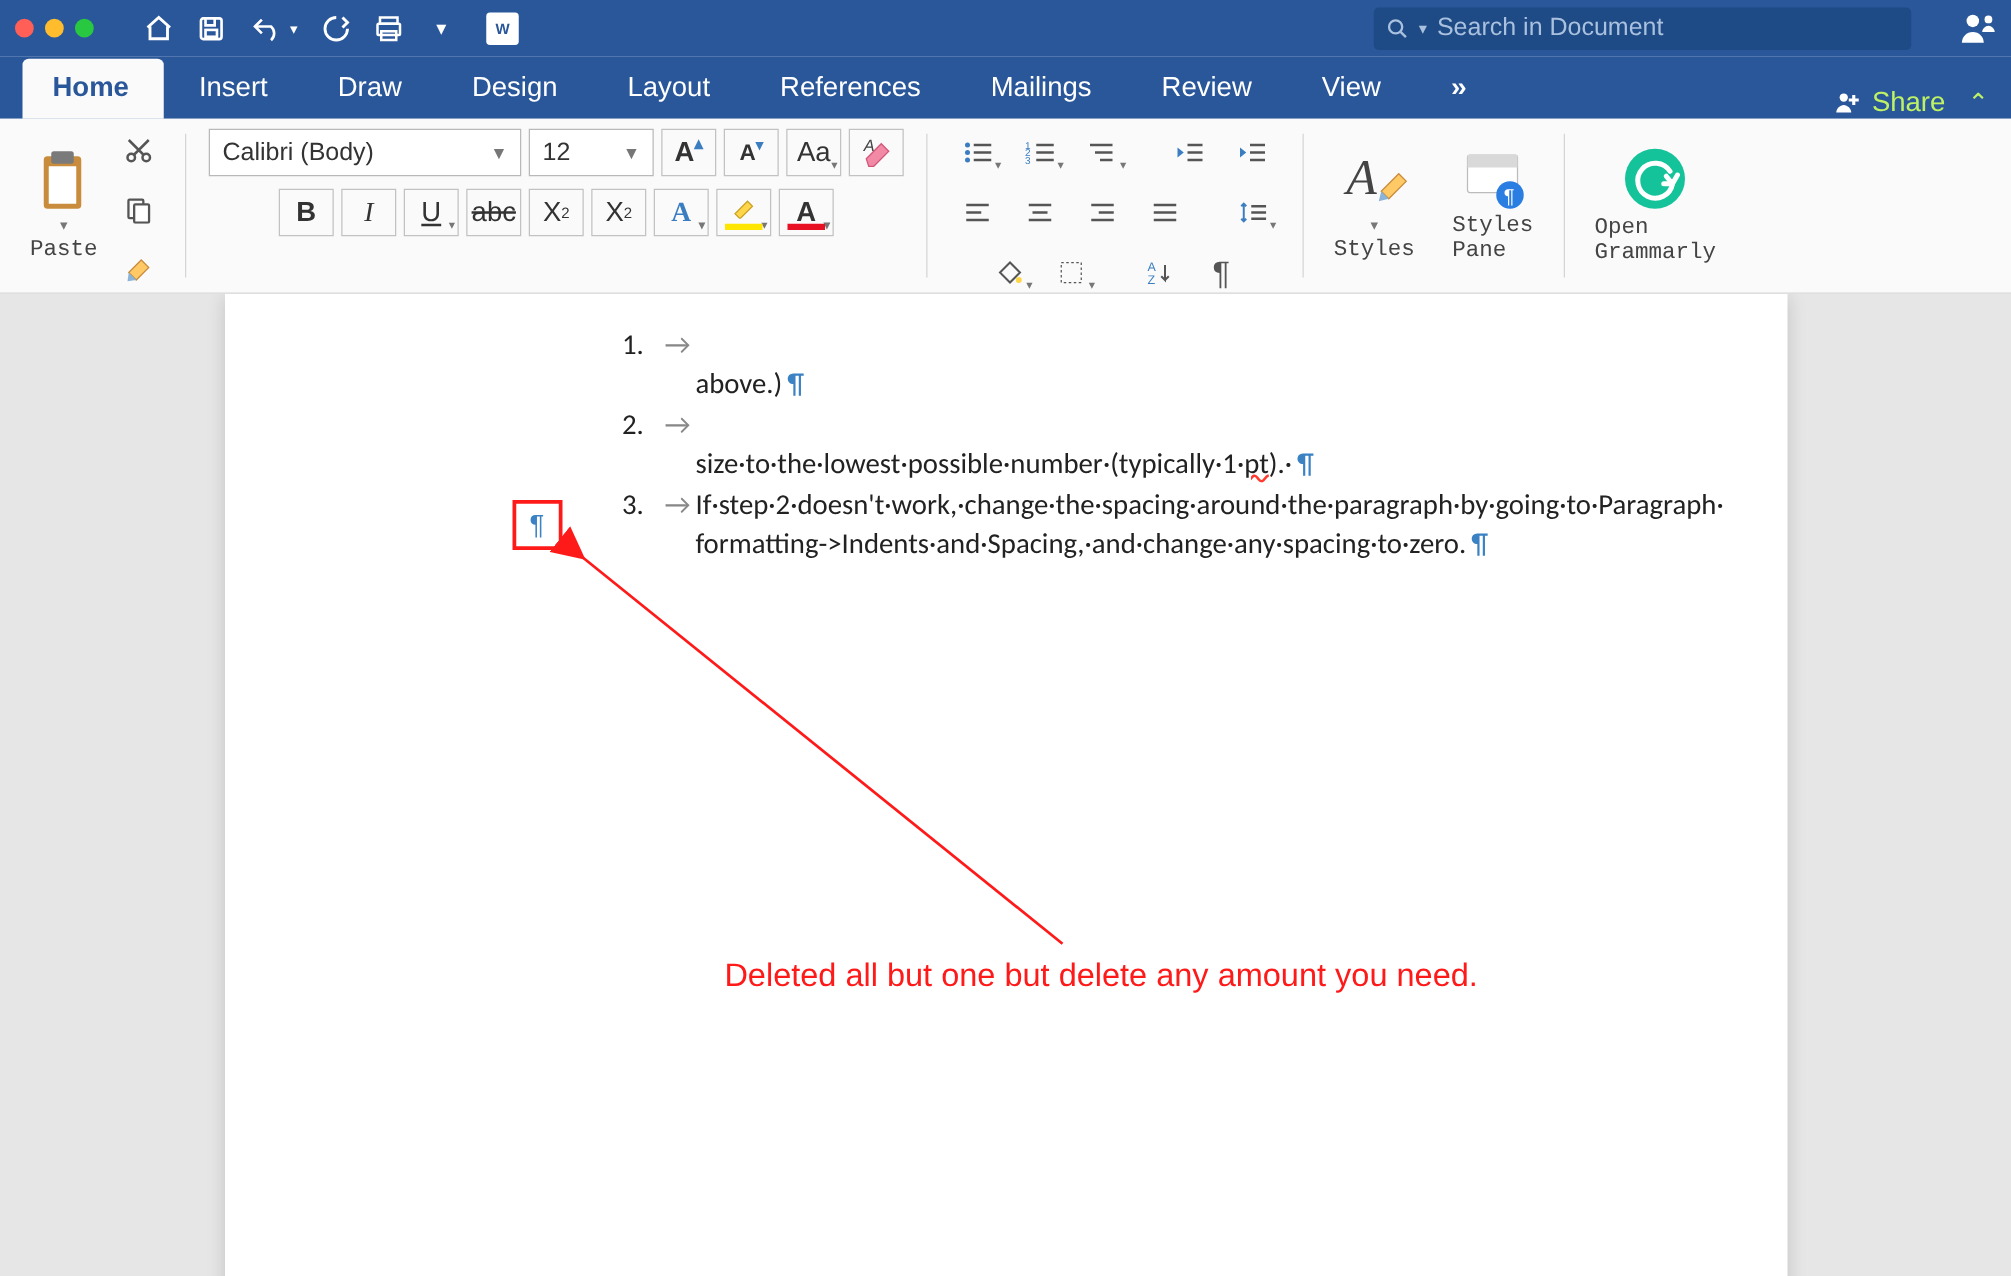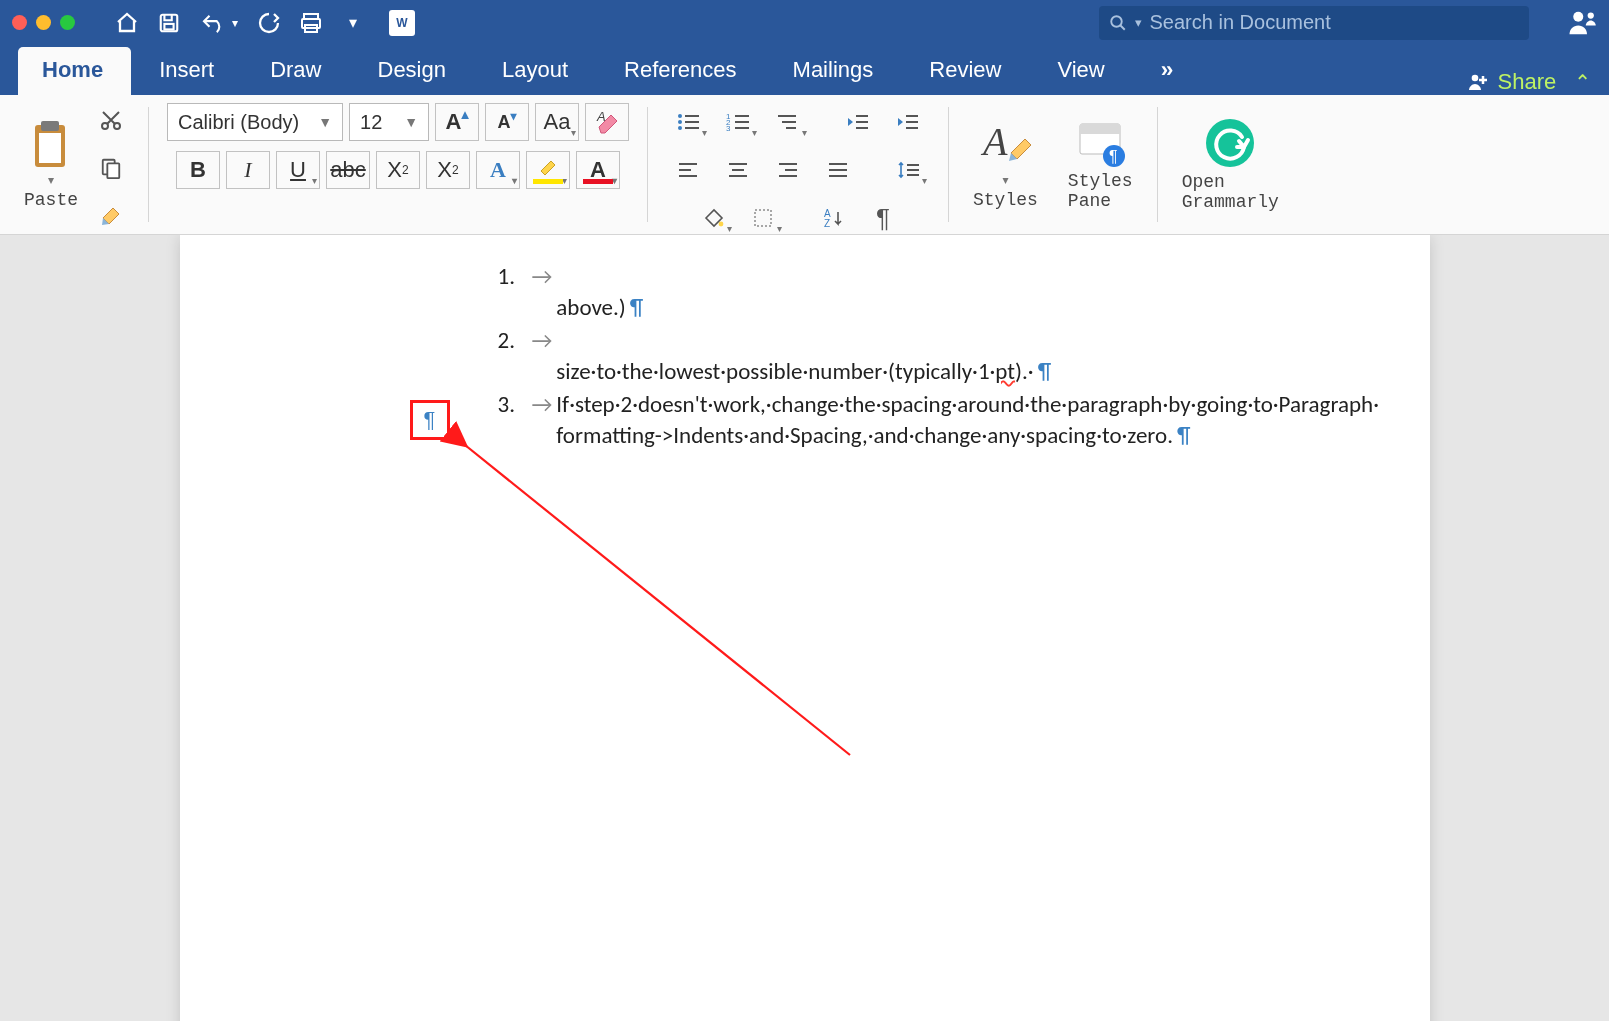--- a/index.html
+++ b/index.html
@@ -172,25 +172,25 @@
             <path d="M4 14 14 4l6 6-10 10z" fill="#ffca66" stroke="#c88c3c"></path>
             <path d="m4 14 6 6-7 1z" fill="#8ab4d8"></path>
           </svg>
       </div>
     </div>
   </div>
   <div class="vline"></div>
 
   <div class="group" style="gap:10px;">
     <div class="row">
-      <div class="combo" style="width:176px;">
+      <div class="combo" style="width:250px;">
         <span>Calibri (Body)</span>
           <span class="caret">▼</span>
       </div>
-      <div class="combo" style="width:80px;">
+      <div class="combo" style="width:100px;">
         <span>12</span>
           <span class="caret">▼</span>
       </div>
       <div class="iconbtn box" style="font-weight:600;">A<span style="color:#3a7ec1;font-size:14px;position:relative;top:-8px;">▴</span></div>
       <div class="iconbtn box" style="font-weight:600;font-size:18px;">A<span style="color:#3a7ec1;font-size:12px;position:relative;top:-6px;">▾</span></div>
       <div class="iconbtn box">Aa<span class="caret">▾</span></div>
       <div class="iconbtn box">
         <svg width="28" height="26" viewBox="0 0 28 26">
             <path d="M6 18 18 6l6 6-12 12H8z" fill="#f28aa5" stroke="#d1567a"></path>
             <text x="4" y="12" font-size="13" font-style="italic" fill="#444">A</text>
@@ -393,14 +393,15 @@
     </div>
 
     <svg class="annot-svg">
       <defs>
           <marker id="ah" markerWidth="12" markerHeight="12" refX="2" refY="6" orient="auto">
             <path d="M12 0 0 6l12 6z" fill="#ff1a1a"></path>
           </marker>
         </defs>
       <line x1="670" y1="520" x2="285" y2="210" stroke="#ff1a1a" stroke-width="2.2" marker-end="url(#ah)"></line>
     </svg>
+    <div class="annot-text">Deleted all but one but delete any amount you need.</div>
   </div>
 </div>
 
 </body></html>

